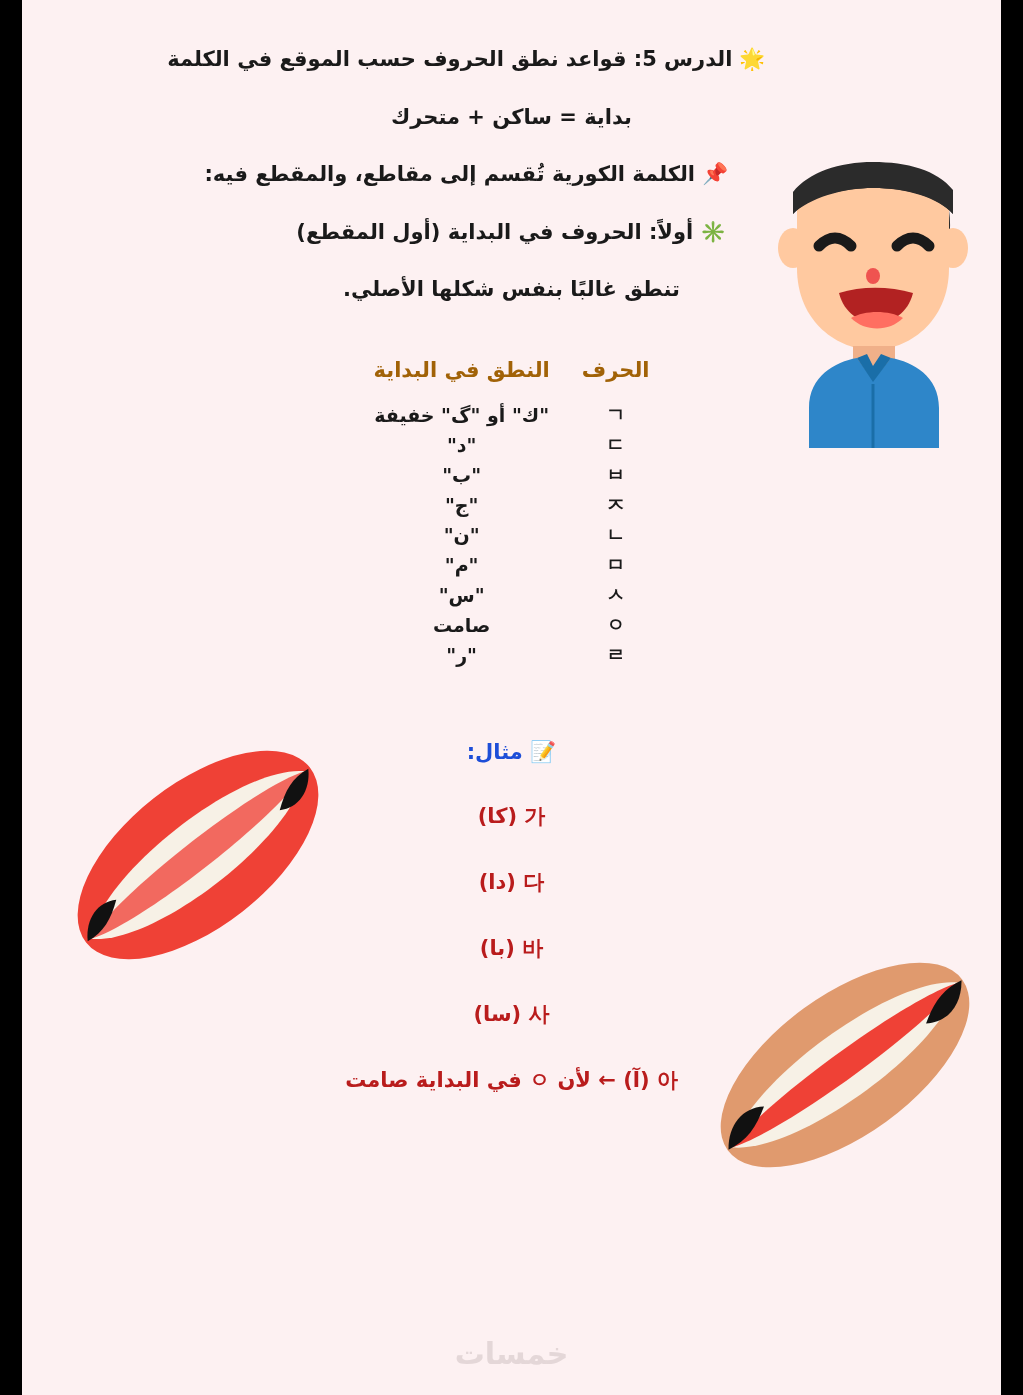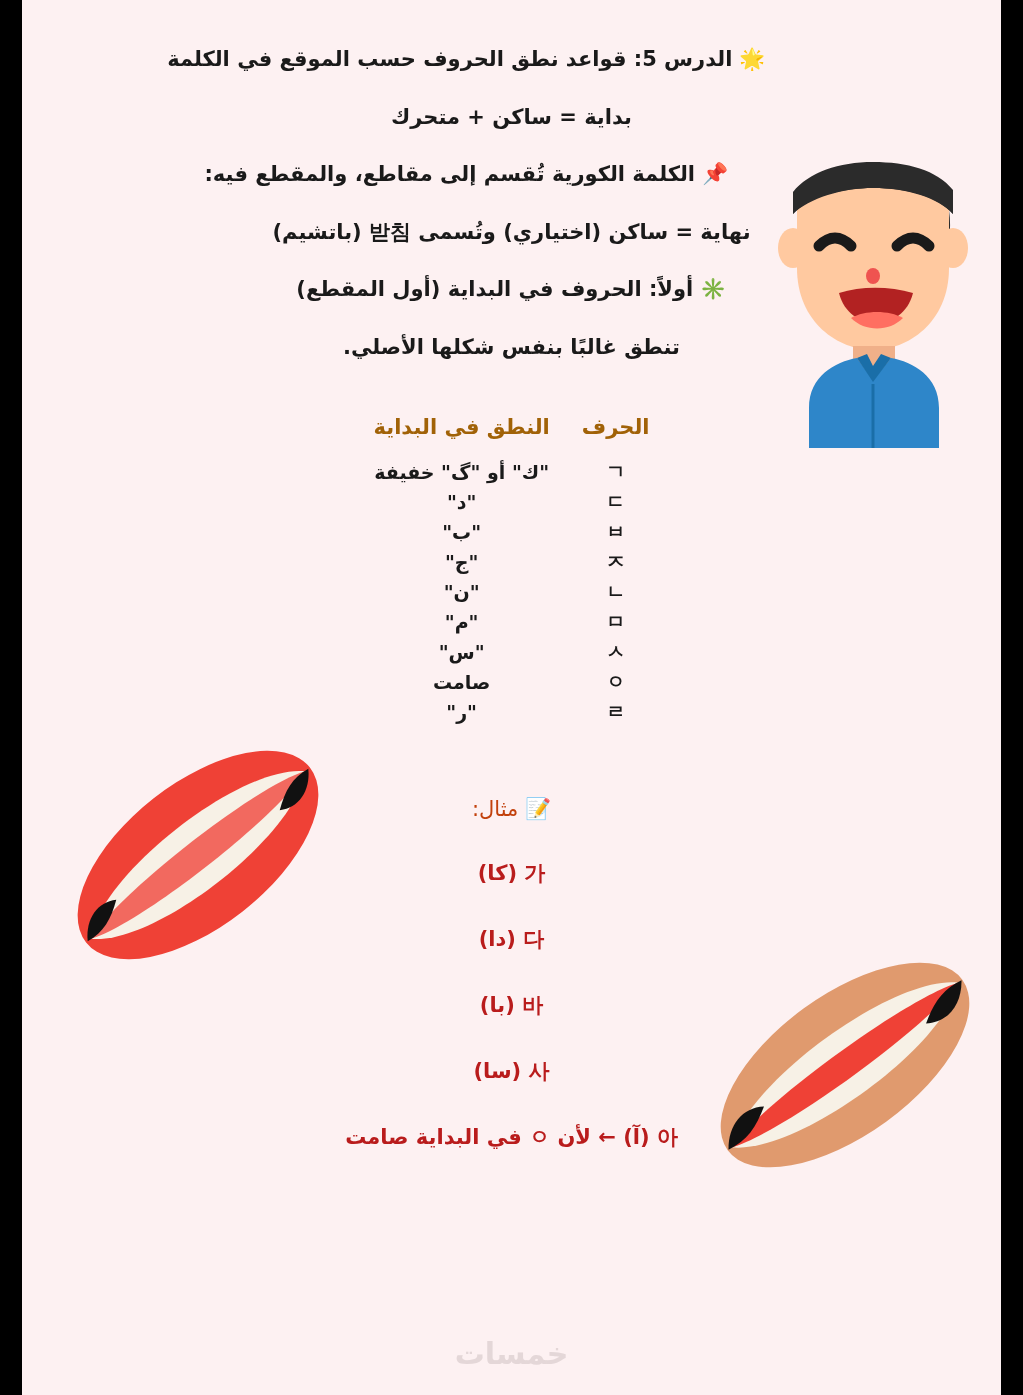--- a/index.html
+++ b/index.html
@@ -77,23 +77,23 @@
     white-space: nowrap;
   }
   .tbl td.letter {
     font-size: 19px;
     min-width: 30px;
   }
 
   .example-head {
     margin-top: 70px;
     font-size: 21px;
-    font-weight: normal;
-    direction: rtl;
-    color: #c2410c;
+    font-weight: bold;
+    direction: rtl;
+    color: #1d4ed8;
   }
   .example {
     margin-top: 38px;
     font-size: 21px;
     font-weight: bold;
     direction: rtl;
     color: #b91c1c;
     text-align: center;
   }
   .example:first-of-type { margin-top: 34px; }
@@ -191,21 +191,20 @@
       <path d="M6 160 C20 140 42 134 60 146 C42 158 26 164 6 160 Z" fill="#111"></path>
       <path d="M294 160 C280 180 258 186 240 174 C258 162 274 156 294 160 Z" fill="#111"></path>
     </g>
   </svg>
 
   <div class="content">
 
     <p class="line">🌟 الدرس 5: قواعد نطق الحروف حسب الموقع في الكلمة</p>
     <p class="line sub">بداية = ساكن + متحرك</p>
     <p class="line">📌 الكلمة الكورية تُقسم إلى مقاطع، والمقطع فيه:</p>
-    <p class="line sub">نهاية = ساكن (اختياري) وتُسمى 받침 (باتشيم)</p>
     <p class="line sub">✳️ أولاً: الحروف في البداية (أول المقطع)</p>
     <p class="line sub tight">تنطق غالبًا بنفس شكلها الأصلي.</p>
 
     <div class="table-wrap">
       <table class="tbl">
         <thead>
           <tr>
             <th>الحرف</th>
             <th>النطق في البداية</th>
           </tr>

